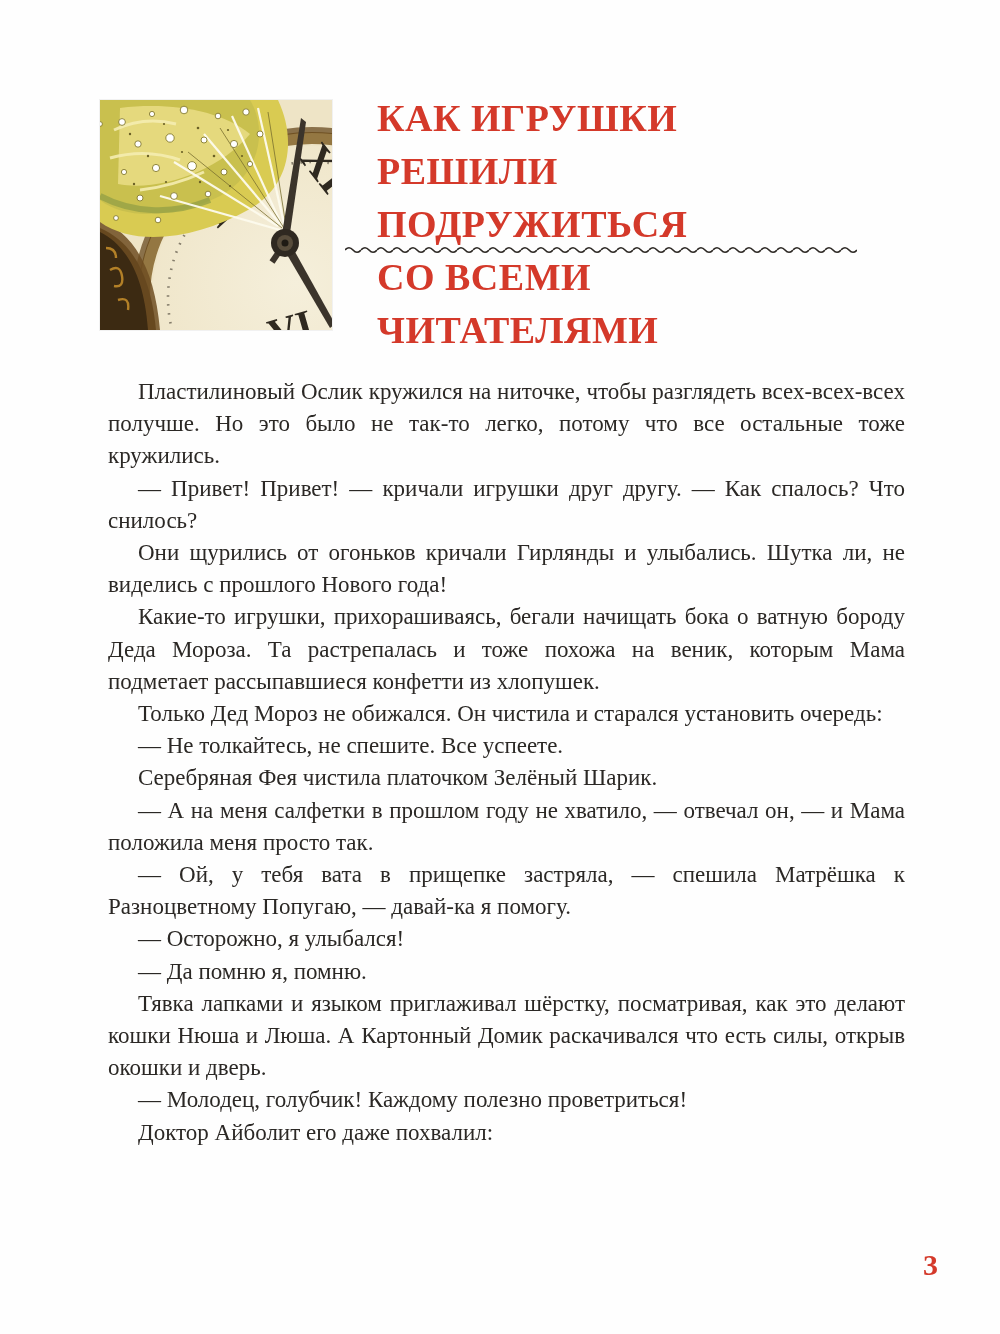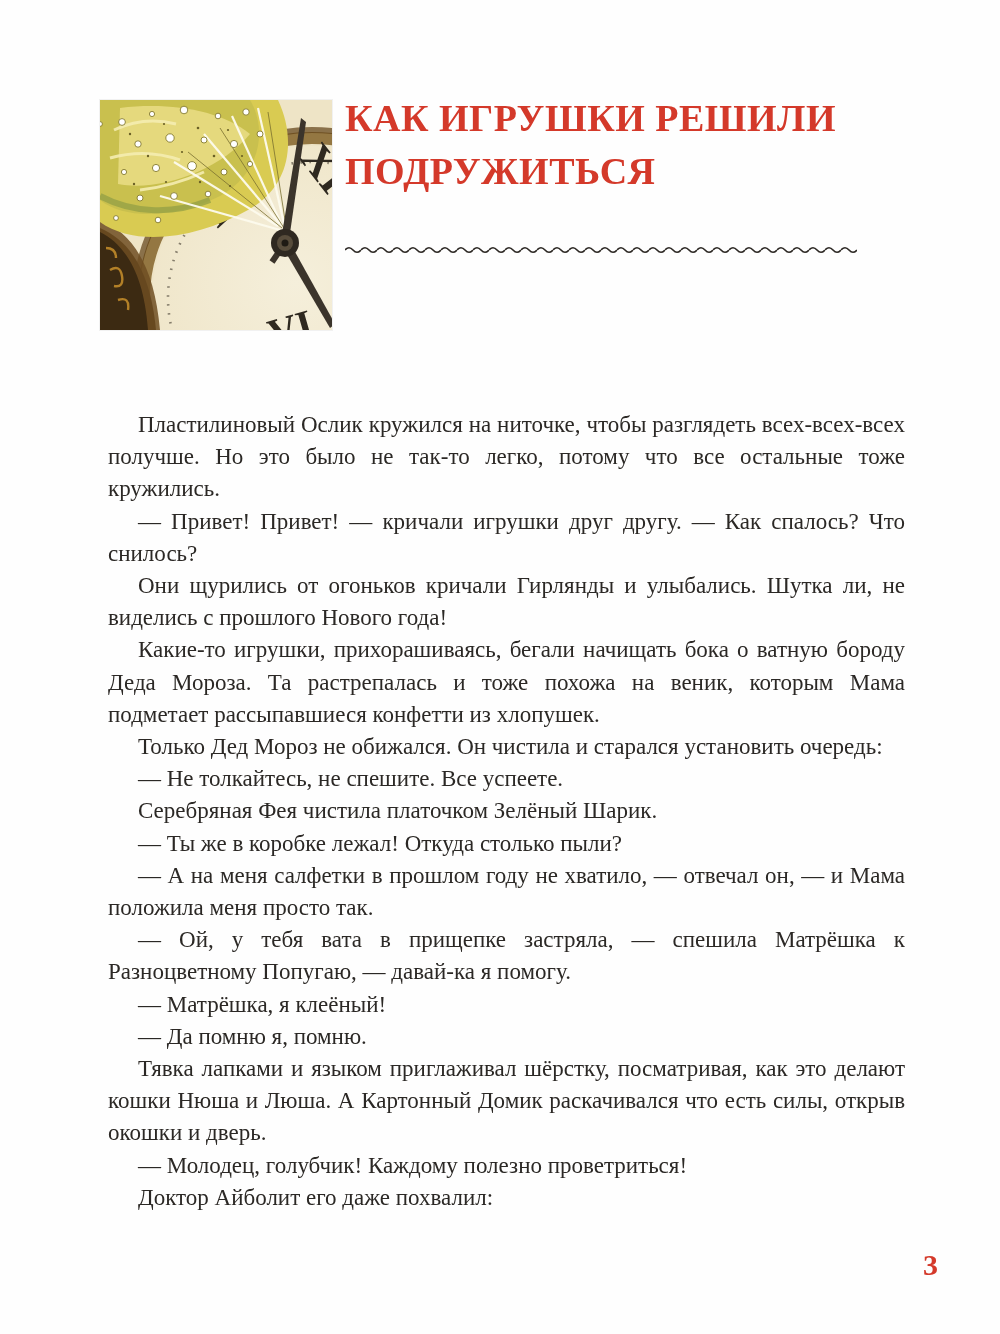--- a/index.html
+++ b/index.html
@@ -20,30 +20,30 @@
   }
   .title-block {
     position:absolute; left:345px; top:92px; width:520px;
   }
   .title-line {
     display:block;
     font-size:38px; font-weight:700;
     letter-spacing:.5px;
     line-height:53px;
     color:#d4392a;
+    margin-left:32px;
   }
   .wavy-divider { position:absolute; left:345px; top:244px; }
 
   
   .body-text {
     position:absolute; left:108px; top:376px; width:797px;
     font-size:23px; line-height:32.2px;
     text-align:justify;
     color:#2b2825;
-    margin-top:33px;
   }
   .body-text p { margin:0; text-indent:30px; }
 
   .page-number {
     position:absolute; right:62px; top:1248px;
     font-size:30px; font-weight:700; color:#d4392a;
   }
 </style>
 </head>
 <body>
@@ -144,43 +144,43 @@
       <line x1="185" y1="143" x2="172" y2="162" stroke="#3b342b" stroke-width="6"></line>
       <circle cx="185" cy="143" r="14" fill="#2f2921"></circle>
       <circle cx="185" cy="143" r="8" fill="#584d3c"></circle>
       <circle cx="185" cy="143" r="3.5" fill="#1e1a14"></circle>
     </g>
   </svg>
 
   <h1 class="title-block" style="margin:0;">
     <span class="title-line">КАК ИГРУШКИ РЕШИЛИ</span>
     <span class="title-line">ПОДРУЖИТЬСЯ</span>
+    <span class="title-line">СО ВСЕМИ ЧИТАТЕЛЯМИ</span>
   </h1>
 
   <svg class="wavy-divider" width="512" height="12" viewBox="0 0 512 12" xmlns="http://www.w3.org/2000/svg">
     <defs>
       <pattern id="wave" width="16" height="12" patternUnits="userSpaceOnUse">
         <path d="M0 6 Q4 1.5 8 6 Q12 10.5 16 6" fill="none" stroke="#2e2a26" stroke-width="1.7"></path>
       </pattern>
     </defs>
     <rect width="512" height="12" fill="url(#wave)"></rect>
   </svg>
 
   <div class="body-text">
     <p>Пластилиновый Ослик кружился на ниточке, чтобы разглядеть всех-всех-всех получше. Но это было не так-то легко, потому что все остальные тоже кружились.</p>
     <p>— Привет! Привет! — кричали игрушки друг другу. — Как спалось? Что снилось?</p>
     <p>Они щурились от огоньков кричали Гирлянды и улыбались. Шутка ли, не виделись с прошлого Нового года!</p>
     <p>Какие-то игрушки, прихорашиваясь, бегали начищать бока о ватную бороду Деда Мороза. Та растрепалась и тоже похожа на веник, которым Мама подметает рассыпавшиеся конфетти из хлопушек.</p>
     <p>Только Дед Мороз не обижался. Он чистила и старался установить очередь:</p>
     <p>— Не толкайтесь, не спешите. Все успеете.</p>
     <p>Серебряная Фея чистила платочком Зелёный Шарик.</p>
-    <p>— Ты же в коробке лежал! Откуда столько пыли?</p>
     <p>— А на меня салфетки в прошлом году не хватило, — отвечал он, — и Мама положила меня просто так.</p>
     <p>— Ой, у тебя вата в прищепке застряла, — спешила Матрёшка к Разноцветному Попугаю, — давай-ка я помогу.</p>
-    <p>— Матрёшка, я клеёный!</p>
+    <p>— Осторожно, я улыбался!</p>
     <p>— Да помню я, помню.</p>
     <p>Тявка лапками и языком приглаживал шёрстку, посматривая, как это делают кошки Нюша и Люша. А Картонный Домик раскачивался что есть силы, открыв окошки и дверь.</p>
     <p>— Молодец, голубчик! Каждому полезно проветриться!</p>
     <p>Доктор Айболит его даже похвалил:</p>
   </div>
 
   <div class="page-number">3</div>
 
 </div>
 

